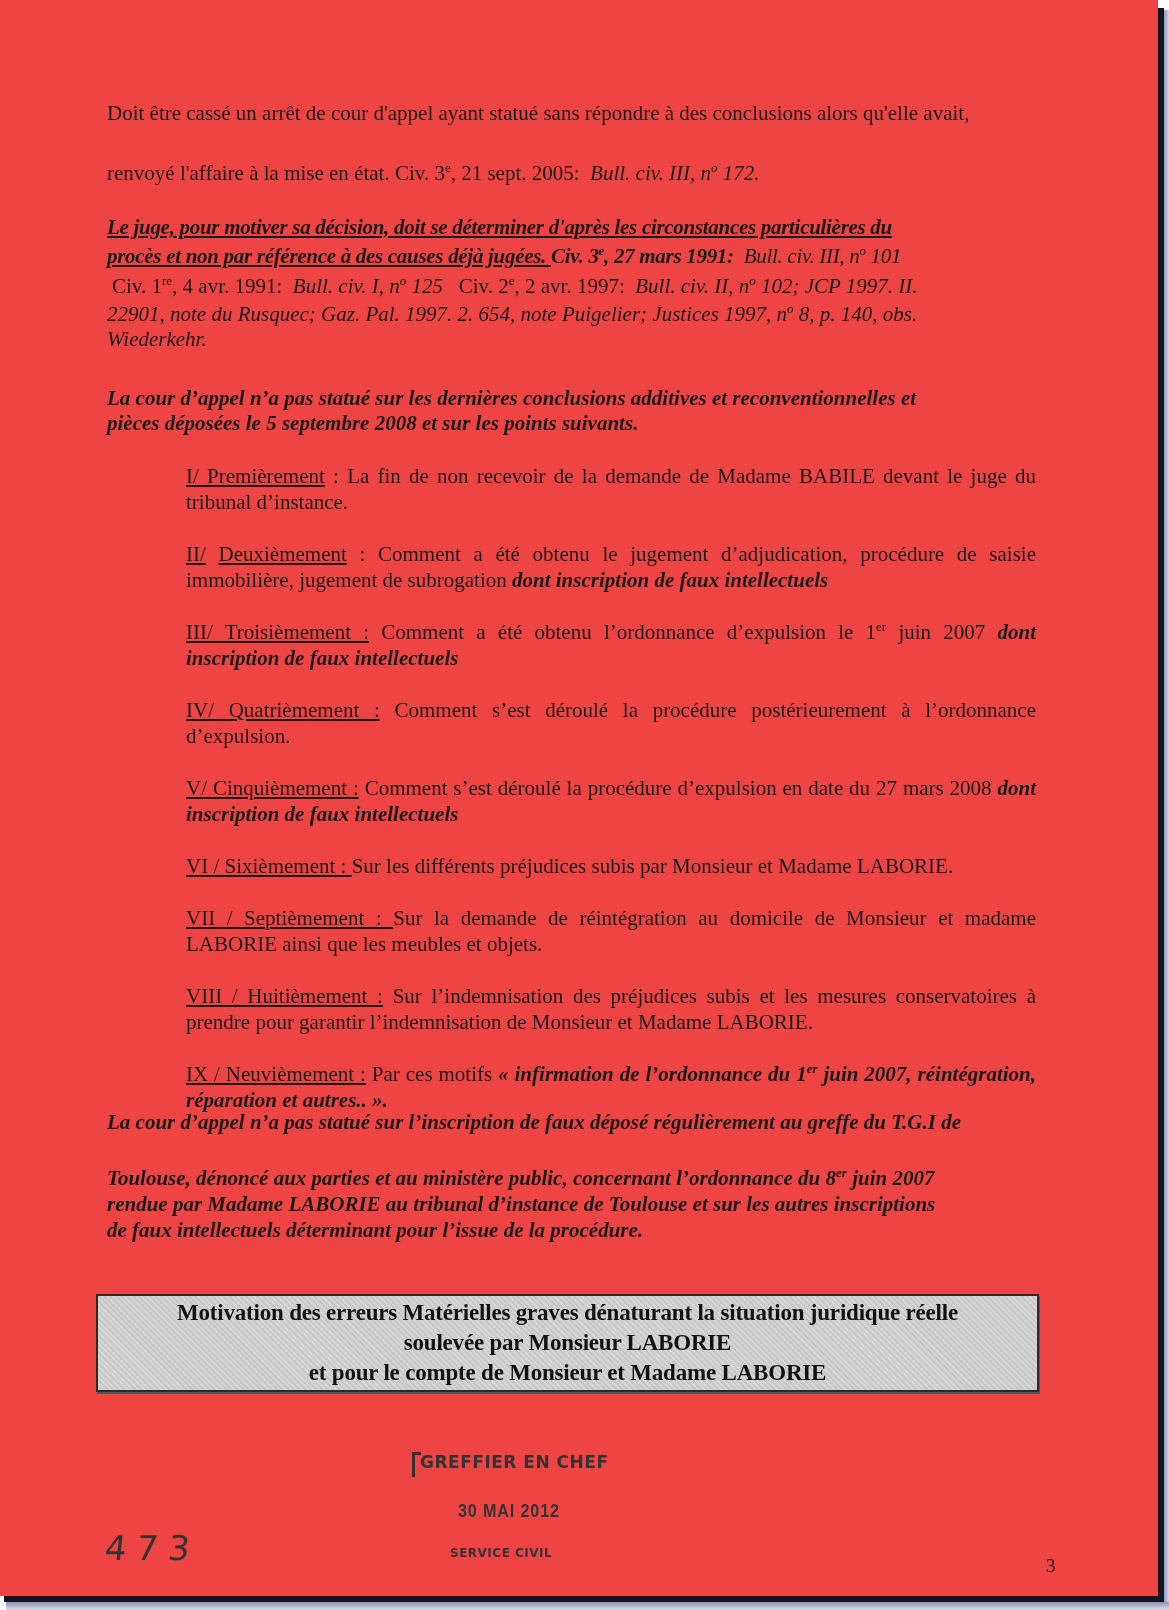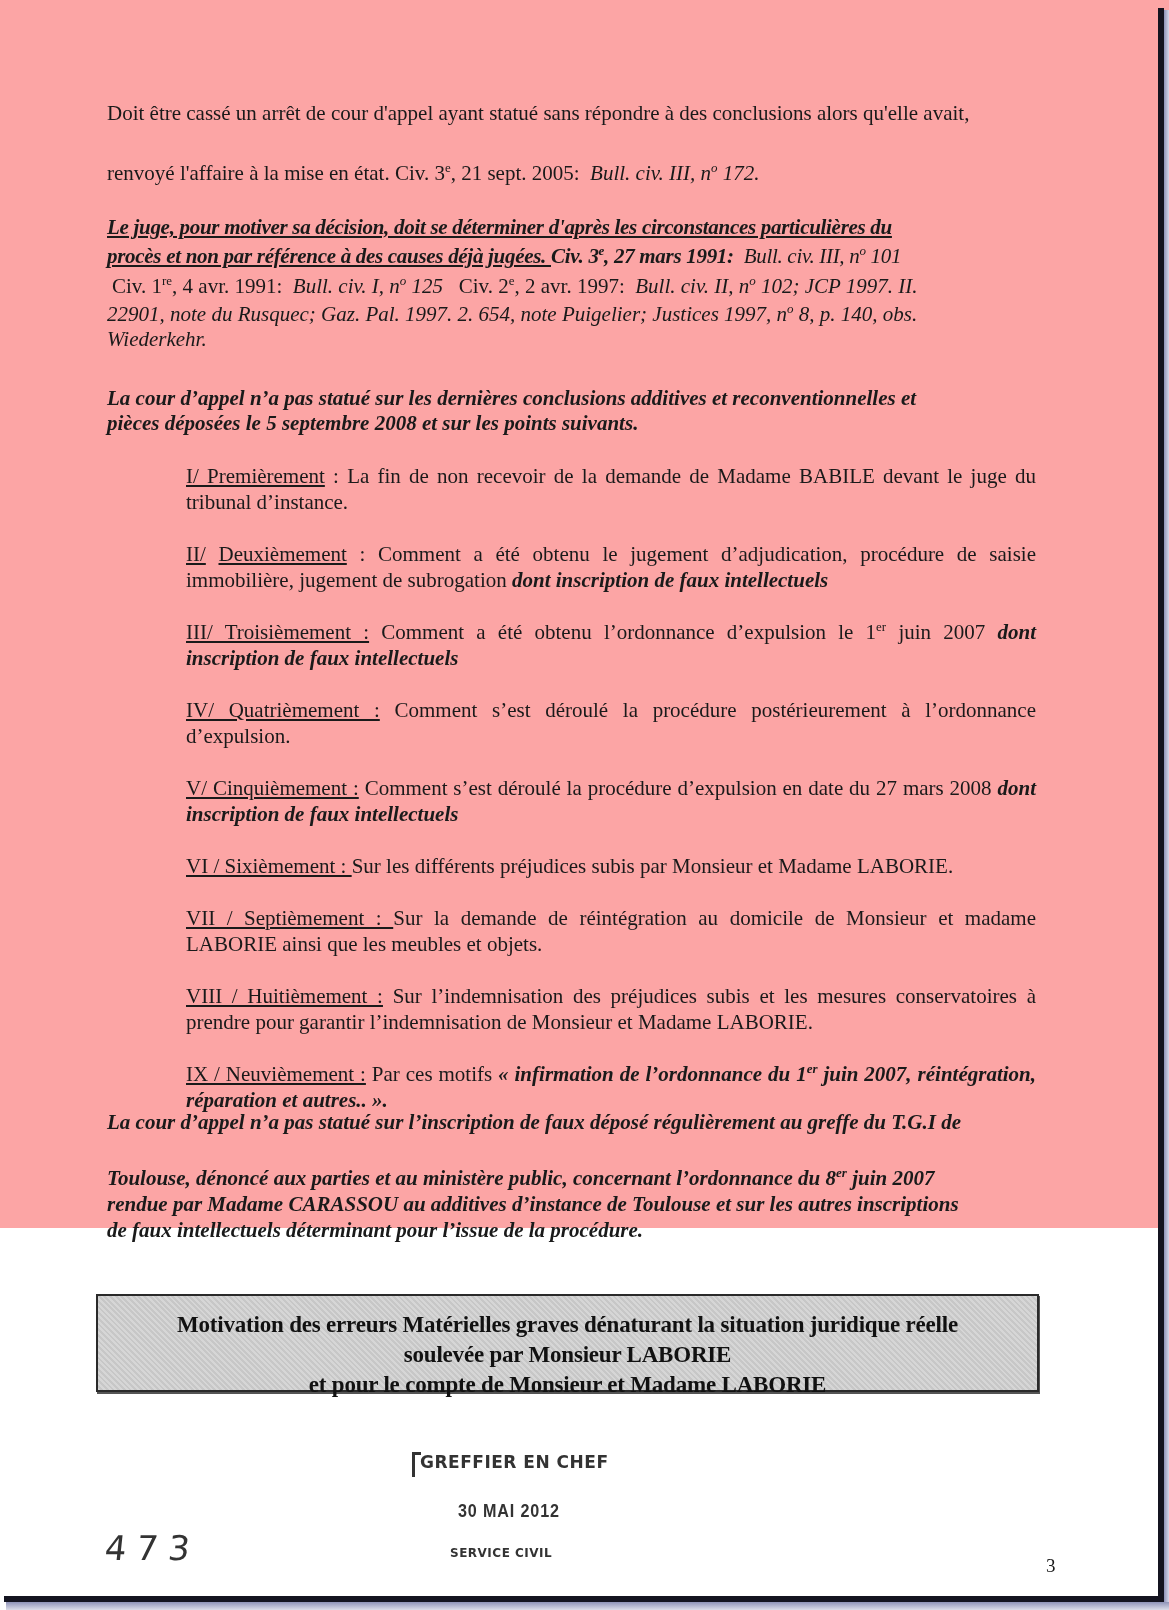--- a/index.html
+++ b/index.html
@@ -4,23 +4,22 @@
 <style>
   html, body { margin: 0; padding: 0; }
   body {
     width: 1169px; height: 1610px; position: relative; overflow: hidden;
     background: #ffffff;
     font-family: "Liberation Serif", "DejaVu Serif", serif;
     color: #1a1a1a;
   }
   
   .page {
-    position: absolute; left: 0; top: 0; width: 1158px; height: 1228px;
-    background: #fca5a5;
-    padding-left: 12px;
+    position: absolute; left: 0; top: 0; width: 1158px; height: 1596px;
+    background: #ef4444;
   }
   .edge-right {
     position: absolute; left: 1158px; top: 8px; width: 6px; height: 1594px;
     background: #141420;
   }
   .edge-bottom {
     position: absolute; left: 4px; top: 1596px; width: 1160px; height: 6px;
     background: #141420;
   }
   .shade-right {
@@ -47,21 +46,21 @@
     border: 2px solid #2a2a2a;
     background: #cfcfcf;
     background-image: repeating-linear-gradient(45deg, rgba(255,255,255,0.15) 0 2px, rgba(0,0,0,0.04) 2px 4px);
     text-align: center;
     box-shadow: 1px 2px 0 #555;
   }
   .banner div {
     font-weight: bold; font-size: 23px; line-height: 30px; color: #111;
     letter-spacing: -0.2px;
   }
-  .banner .l1 { margin-top: 14px; }
+  .banner .l1 { margin-top: 2px; }
 
   .stamp {
     position: absolute; font-family: "DejaVu Sans", "Liberation Sans", sans-serif;
     color: #333; font-weight: bold;
   }
   .stamp-1 { left: 420px; top: 1452px; font-size: 17px; letter-spacing: 0.5px; }
   .stamp-2 { left: 458px; top: 1500px; font-size: 19px; letter-spacing: 1px; font-family: "Liberation Sans Narrow", "Liberation Sans", sans-serif; transform: scaleX(0.85); transform-origin: left; }
   .stamp-3 { left: 450px; top: 1546px; font-size: 12px; letter-spacing: 0.5px; }
   .stamp-corner {
     position: absolute; left: 412px; top: 1452px; width: 6px; height: 22px;
@@ -145,21 +144,21 @@
     <span class="b u">IX / Neuvièmement :</span><span> Par ces motifs </span><span class="bi">« infirmation de l’ordonnance du 1</span><sup class="bi">er</sup><span class="bi"> juin 2007, réintégration, réparation et autres.. ».</span>
   </p>
 
   <p class="p full bi" style="top:1109px">
     <span>La cour d’appel n’a pas statué sur l’inscription de faux déposé régulièrement au greffe du T.G.I de</span>
   </p>
   <p class="p full bi" style="top:1165px">
     <span>Toulouse, dénoncé aux parties et au ministère public, concernant l’ordonnance du 8</span><sup>er</sup><span> juin 2007</span>
   </p>
   <p class="p full bi" style="top:1191px">
-    <span>rendue par Madame CARASSOU au additives d’instance de Toulouse et sur les autres inscriptions</span>
+    <span>rendue par Madame LABORIE au tribunal d’instance de Toulouse et sur les autres inscriptions</span>
   </p>
   <p class="p full bi" style="top:1217px">
     <span>de faux intellectuels déterminant pour l’issue de la procédure.</span>
   </p>
 
   <div class="banner">
     <div class="l1">Motivation des erreurs Matérielles graves dénaturant la situation juridique réelle</div>
     <div>soulevée par Monsieur LABORIE</div>
     <div>et pour le compte de Monsieur et Madame LABORIE</div>
   </div>

